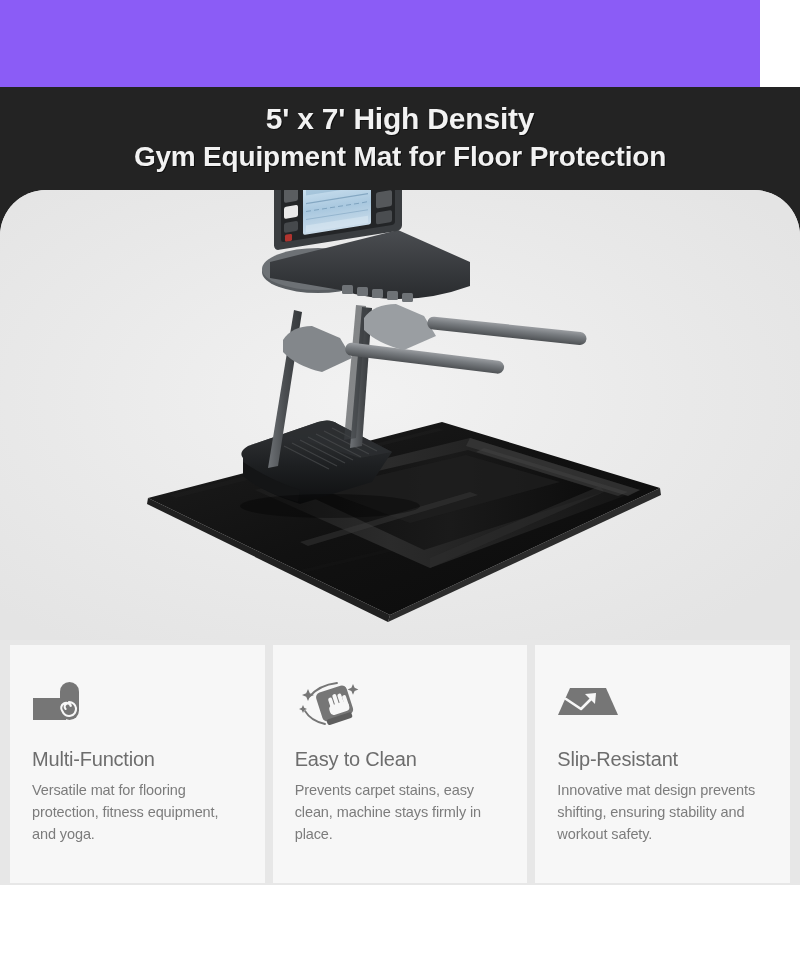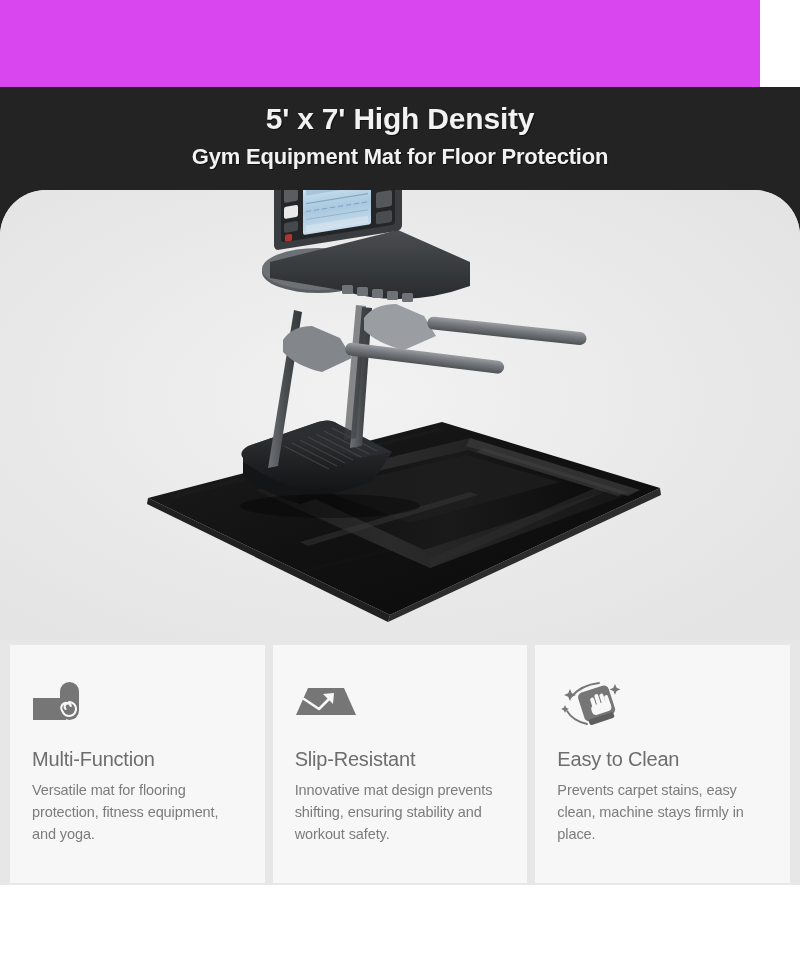--- a/index.html
+++ b/index.html
@@ -8,21 +8,21 @@
     height: 977px;
     background: #ffffff;
     font-family: "Liberation Sans", sans-serif;
     overflow: hidden;
   }
 
   #page {
     position: relative;
     width: 760px;
     height: 977px;
-    background: #d946ef;
+    background: #8b5cf6;
   }
 
   
   .hero-band {
     position: absolute;
     left: 0; top: 87px;
     width: 800px;
     height: 553px;
     background: #232323;
   }
@@ -32,21 +32,21 @@
     left: 0; top: 100px;
     width: 800px;
     text-align: center;
     color: #f2f2f2;
     font-weight: bold;
     font-size: 30px;
     line-height: 38px;
     letter-spacing: -0.2px;
     text-shadow: 1px 1px 0 rgba(0,0,0,0.55);
   }
-  .hero-title .line2 { display: block; font-size: 22px; }
+  .hero-title .line2 { display: block; font-size: 28px; }
 
   
   .product-panel {
     position: absolute;
     left: 0; top: 190px;
     width: 800px;
     height: 450px;
     background: #e9e9e9;
     border-top-left-radius: 46px;
     border-top-right-radius: 46px;
@@ -289,56 +289,56 @@
             <rect x="28" y="2" width="19" height="38" rx="9.5" fill="#767676"></rect>
             <path d="M37 22 a7 7 0 1 1 -6.6 9.2 a5 5 0 1 1 8.6 -4.6 a3.2 3.2 0 1 0 -5.4 2.4" fill="none" stroke="#f7f7f7" stroke-width="2.1" stroke-linecap="round"></path>
           </svg>
         </div>
         <div class="feature-title">Multi-Function</div>
         <div class="feature-desc">Versatile mat for flooring protection, fitness equipment, and yoga.</div>
       </div>
 
       <div class="feature-card">
         <div class="feature-icon">
+          <svg width="68" height="52" viewBox="0 0 68 52">
+            <g transform="rotate(-18 38 28)">
+              <rect x="24" y="12" width="32" height="30" rx="5" fill="#767676"></rect>
+              <rect x="27" y="40" width="26" height="6" rx="2" fill="#5e5e5e"></rect>
+            </g>
+
+            <g fill="#f7f7f7" transform="rotate(-18 38 28)">
+              <rect x="35" y="20" width="4" height="15" rx="2"></rect>
+              <rect x="40" y="18" width="4" height="17" rx="2"></rect>
+              <rect x="45" y="19" width="4" height="16" rx="2"></rect>
+              <rect x="49" y="22" width="4" height="13" rx="2"></rect>
+              <rect x="33" y="28" width="20" height="10" rx="4"></rect>
+            </g>
+
+            <path d="M14 20 Q24 8 42 6" fill="none" stroke="#767676" stroke-width="1.8" stroke-linecap="round"></path>
+            <path d="M10 34 Q16 44 30 47" fill="none" stroke="#767676" stroke-width="1.8" stroke-linecap="round"></path>
+
+            <path d="M13 12 l1.8 4.2 L19 18 l-4.2 1.8 L13 24 l-1.8-4.2 L7 18 l4.2-1.8 Z" fill="#767676"></path>
+            <path d="M58 7 l1.6 3.8 L63.4 12.4 l-3.8 1.6 L58 17.8 l-1.6-3.8 L52.6 12.4 l3.8-1.6 Z" fill="#767676"></path>
+            <path d="M8 28 l1.2 2.8 L12 32 l-2.8 1.2 L8 36 l-1.2-2.8 L4 32 l2.8-1.2 Z" fill="#767676"></path>
+          </svg>
+        </div>
+        <div class="feature-title">Easy to Clean</div>
+        <div class="feature-desc">Prevents carpet stains, easy clean, machine stays firmly in place.</div>
+      </div>
+
+      <div class="feature-card">
+        <div class="feature-icon">
           <svg width="62" height="34" viewBox="0 0 62 34">
             <polygon points="13,2 49,2 61,29 1,29" fill="#767676"></polygon>
             <path d="M9 13 L24 23 L37 10" fill="none" stroke="#f7f7f7" stroke-width="2.6" stroke-linecap="round" stroke-linejoin="round"></path>
             <path d="M28 8 L39 7 L38 18 Z" fill="#f7f7f7"></path>
           </svg>
         </div>
         <div class="feature-title">Slip-Resistant</div>
         <div class="feature-desc">Innovative mat design prevents shifting, ensuring stability and workout safety.</div>
       </div>
 
-      <div class="feature-card">
-        <div class="feature-icon">
-          <svg width="68" height="52" viewBox="0 0 68 52">
-            <g transform="rotate(-18 38 28)">
-              <rect x="24" y="12" width="32" height="30" rx="5" fill="#767676"></rect>
-              <rect x="27" y="40" width="26" height="6" rx="2" fill="#5e5e5e"></rect>
-            </g>
-
-            <g fill="#f7f7f7" transform="rotate(-18 38 28)">
-              <rect x="35" y="20" width="4" height="15" rx="2"></rect>
-              <rect x="40" y="18" width="4" height="17" rx="2"></rect>
-              <rect x="45" y="19" width="4" height="16" rx="2"></rect>
-              <rect x="49" y="22" width="4" height="13" rx="2"></rect>
-              <rect x="33" y="28" width="20" height="10" rx="4"></rect>
-            </g>
-
-            <path d="M14 20 Q24 8 42 6" fill="none" stroke="#767676" stroke-width="1.8" stroke-linecap="round"></path>
-            <path d="M10 34 Q16 44 30 47" fill="none" stroke="#767676" stroke-width="1.8" stroke-linecap="round"></path>
-
-            <path d="M13 12 l1.8 4.2 L19 18 l-4.2 1.8 L13 24 l-1.8-4.2 L7 18 l4.2-1.8 Z" fill="#767676"></path>
-            <path d="M58 7 l1.6 3.8 L63.4 12.4 l-3.8 1.6 L58 17.8 l-1.6-3.8 L52.6 12.4 l3.8-1.6 Z" fill="#767676"></path>
-            <path d="M8 28 l1.2 2.8 L12 32 l-2.8 1.2 L8 36 l-1.2-2.8 L4 32 l2.8-1.2 Z" fill="#767676"></path>
-          </svg>
-        </div>
-        <div class="feature-title">Easy to Clean</div>
-        <div class="feature-desc">Prevents carpet stains, easy clean, machine stays firmly in place.</div>
-      </div>
-
     </div>
   </div>
 
   <div class="bottom-white"></div>
 
 </div>
 
 </body></html>

